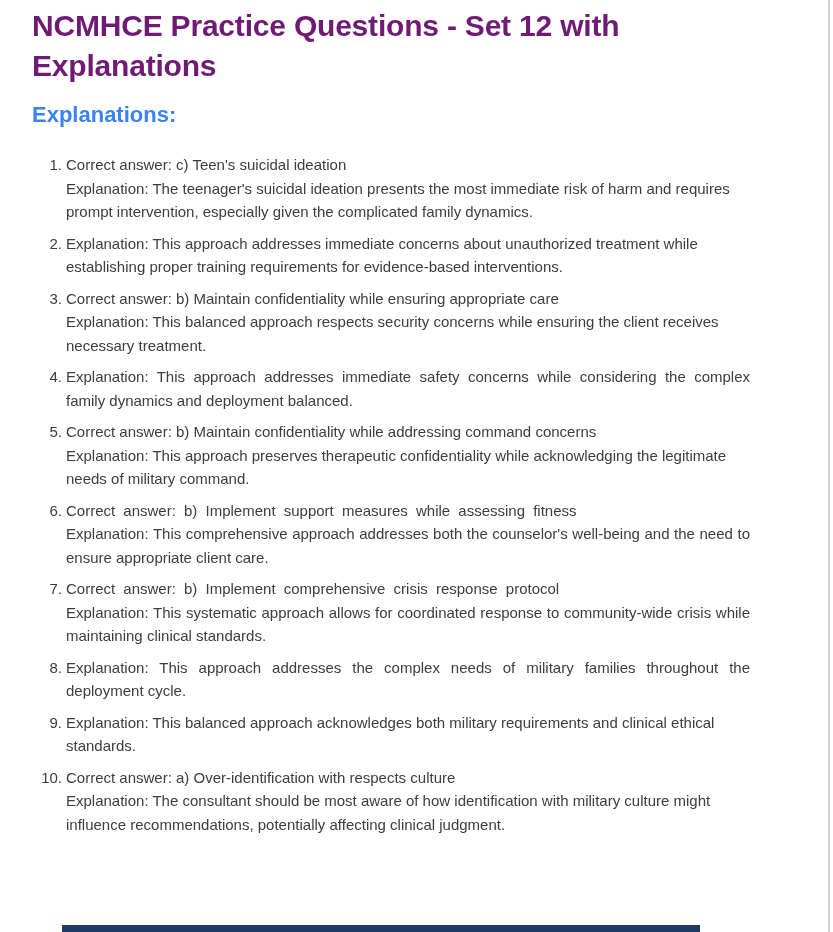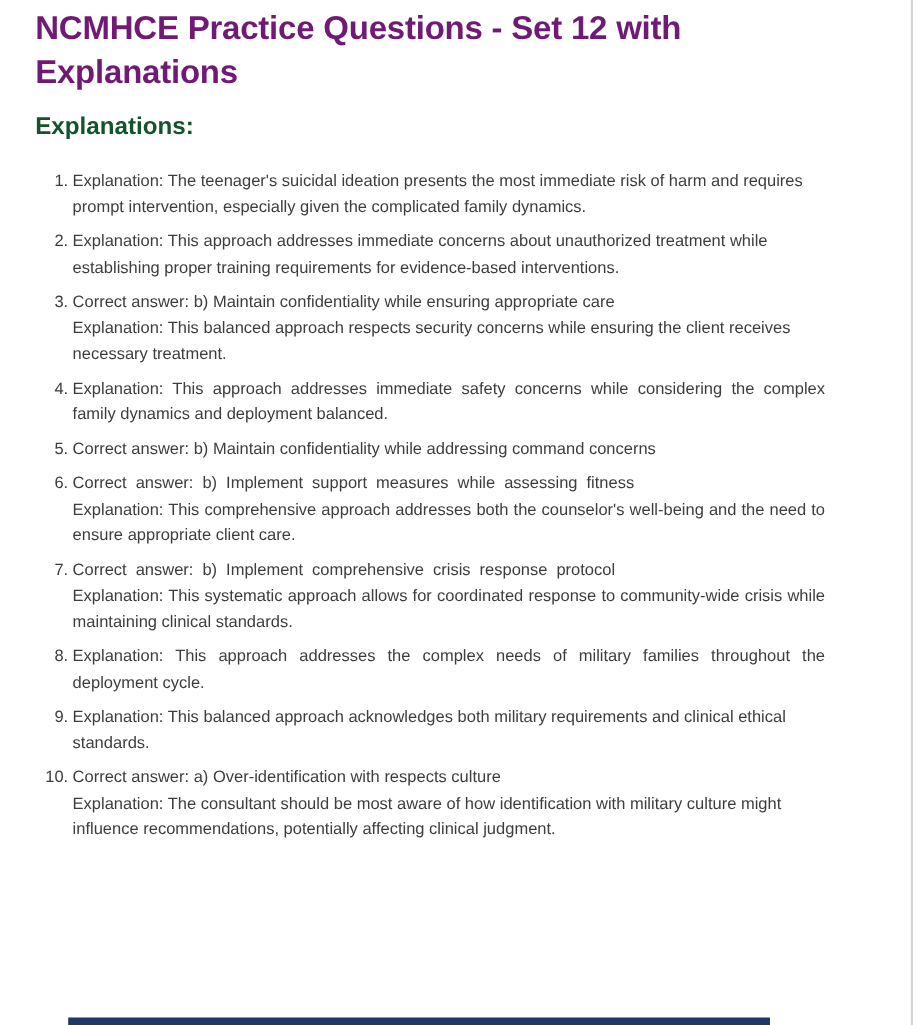--- a/index.html
+++ b/index.html
@@ -32,21 +32,21 @@
     line-height: 40px;
     font-weight: bold;
     color: #701a75;
     letter-spacing: -0.2px;
   }
   h2.section-heading {
     margin: 14px 0 0 32px;
     font-size: 22px;
     line-height: 30px;
     font-weight: bold;
-    color: #14532d;
+    color: #3b82f6;
   }
   ol.explanations {
     list-style: none;
     margin-top: 23px;
     padding-left: 28px;
     width: 752px;
   }
   ol.explanations > li {
     display: grid;
     grid-template-columns: 34px 684px;
@@ -77,20 +77,21 @@
 
   <h1 class="doc-title">NCMHCE Practice Questions - Set 12 with Explanations</h1>
 
   <h2 class="section-heading">Explanations:</h2>
 
   <ol class="explanations">
 
     <li>
       <span class="num">1.</span>
       <div class="item-body">
+        <div class="answer">Correct answer: c) Teen's suicidal ideation</div>
         <div class="explanation">Explanation: The teenager's suicidal ideation presents the most immediate risk of harm and requires prompt intervention, especially given the complicated family dynamics.</div>
       </div>
     </li>
 
     <li>
       <span class="num">2.</span>
       <div class="item-body">
         <div class="explanation">Explanation: This approach addresses immediate concerns about unauthorized treatment while establishing proper training requirements for evidence-based interventions.</div>
       </div>
     </li>
@@ -107,20 +108,21 @@
       <span class="num">4.</span>
       <div class="item-body">
         <div class="explanation">Explanation: This approach addresses immediate safety concerns while considering the complex family dynamics and deployment balanced.</div>
       </div>
     </li>
 
     <li>
       <span class="num">5.</span>
       <div class="item-body">
         <div class="answer">Correct answer: b) Maintain confidentiality while addressing command concerns</div>
+        <div class="explanation">Explanation: This approach preserves therapeutic confidentiality while acknowledging the legitimate needs of military command.</div>
       </div>
     </li>
 
     <li class="justify">
       <span class="num">6.</span>
       <div class="item-body">
         <div class="answer">Correct answer: b) Implement support measures while assessing fitness</div>
         <div class="explanation">Explanation: This comprehensive approach addresses both the counselor's well-being and the need to ensure appropriate client care.</div>
       </div>
     </li>

